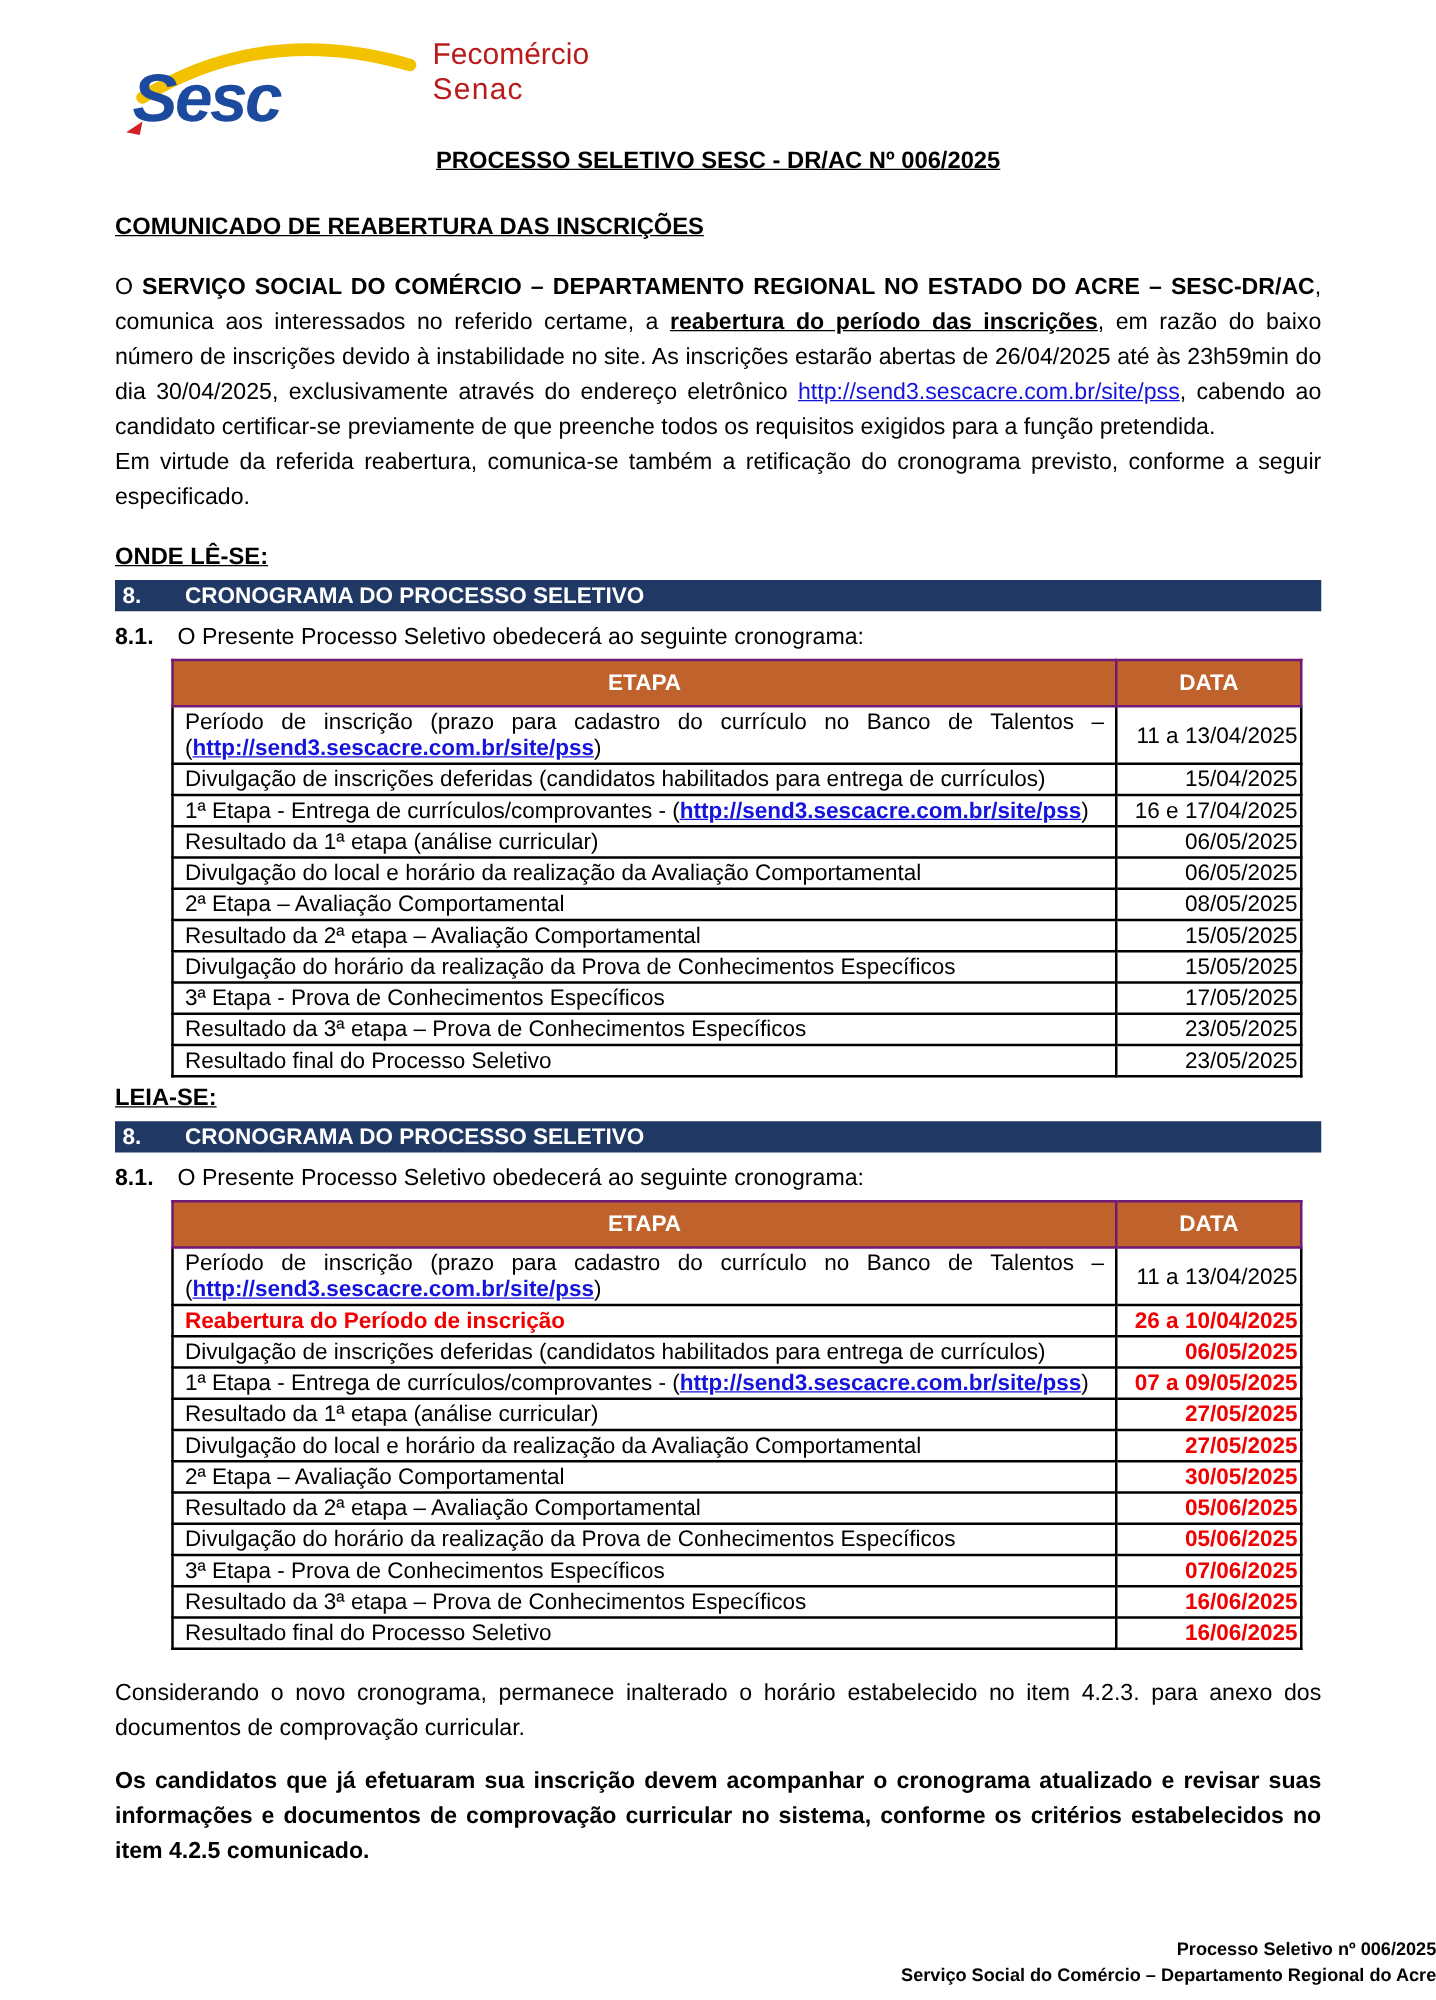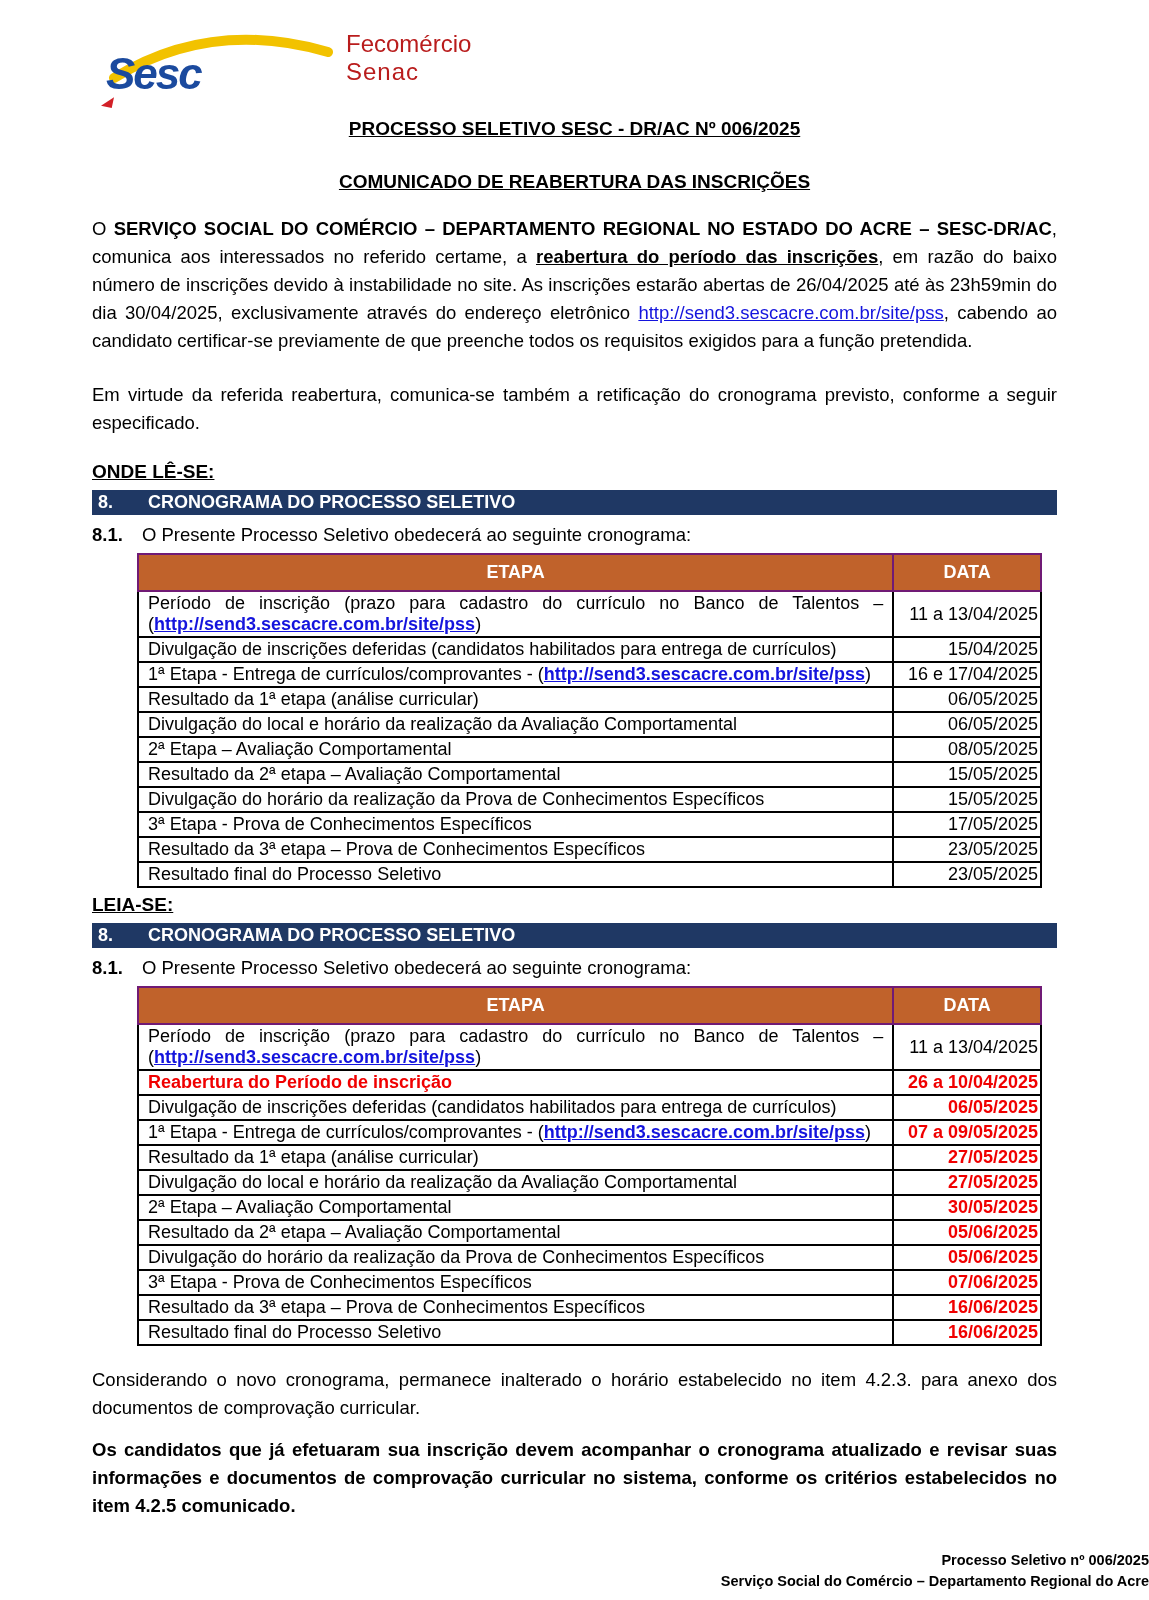--- a/index.html
+++ b/index.html
@@ -10,46 +10,46 @@
     background:#fff; overflow:hidden; margin:0 auto;
   }
   .content { padding:26px 92px 0 92px; }
 
   
   .logo-row { display:flex; align-items:flex-start; margin-left:4px; height:84px; }
   .logo-mark { position:relative; width:250px; height:84px; }
   .logo-arc { position:absolute; left:0; top:0; }
   .sesc-word {
     position:absolute; left:10px; top:26px;
-    font-size:44px; font-weight:bold; font-style:italic;
+    font-size:54px; font-weight:bold; font-style:italic;
     color:#1b4a9e; letter-spacing:-2px; line-height:1;
   }
   .sesc-red {
     position:absolute; left:6px; top:70px; width:0; height:0;
     border-left:11px solid transparent; border-bottom:11px solid #d22027;
     transform:rotate(12deg);
   }
   .logo-text { margin-top:4px; color:#b91c1c; font-weight:normal; line-height:1.15; }
   .logo-text .fec { font-size:24px; }
   .logo-text .sen { font-size:24px; letter-spacing:1px; }
 
   
   .doc-title {
     text-align:center; font-weight:bold; font-size:19px;
     text-decoration:underline; margin-top:8px;
   }
   .doc-subtitle {
-    text-align:center; font-weight:bold; font-size:19px;
+    font-weight:bold; font-size:19px;
     text-decoration:underline; margin-top:31px;
   }
 
   
   p.body-par { font-size:18.5px; line-height:28px; text-align:justify; }
   .p1 { margin-top:22px; }
-  .p2 { margin-top:26px; }
+  .p2 { }
   .bold-underline { font-weight:bold; text-decoration:underline; }
   a.doc-link { color:#1414dd; text-decoration:underline; }
   a.doc-link.bold { font-weight:bold; }
 
   
   .read-label {
     font-weight:bold; font-size:19px; text-decoration:underline; margin-top:24px;
   }
   .section-bar {
     margin-top:7px; background:#1f3864; color:#fff;

